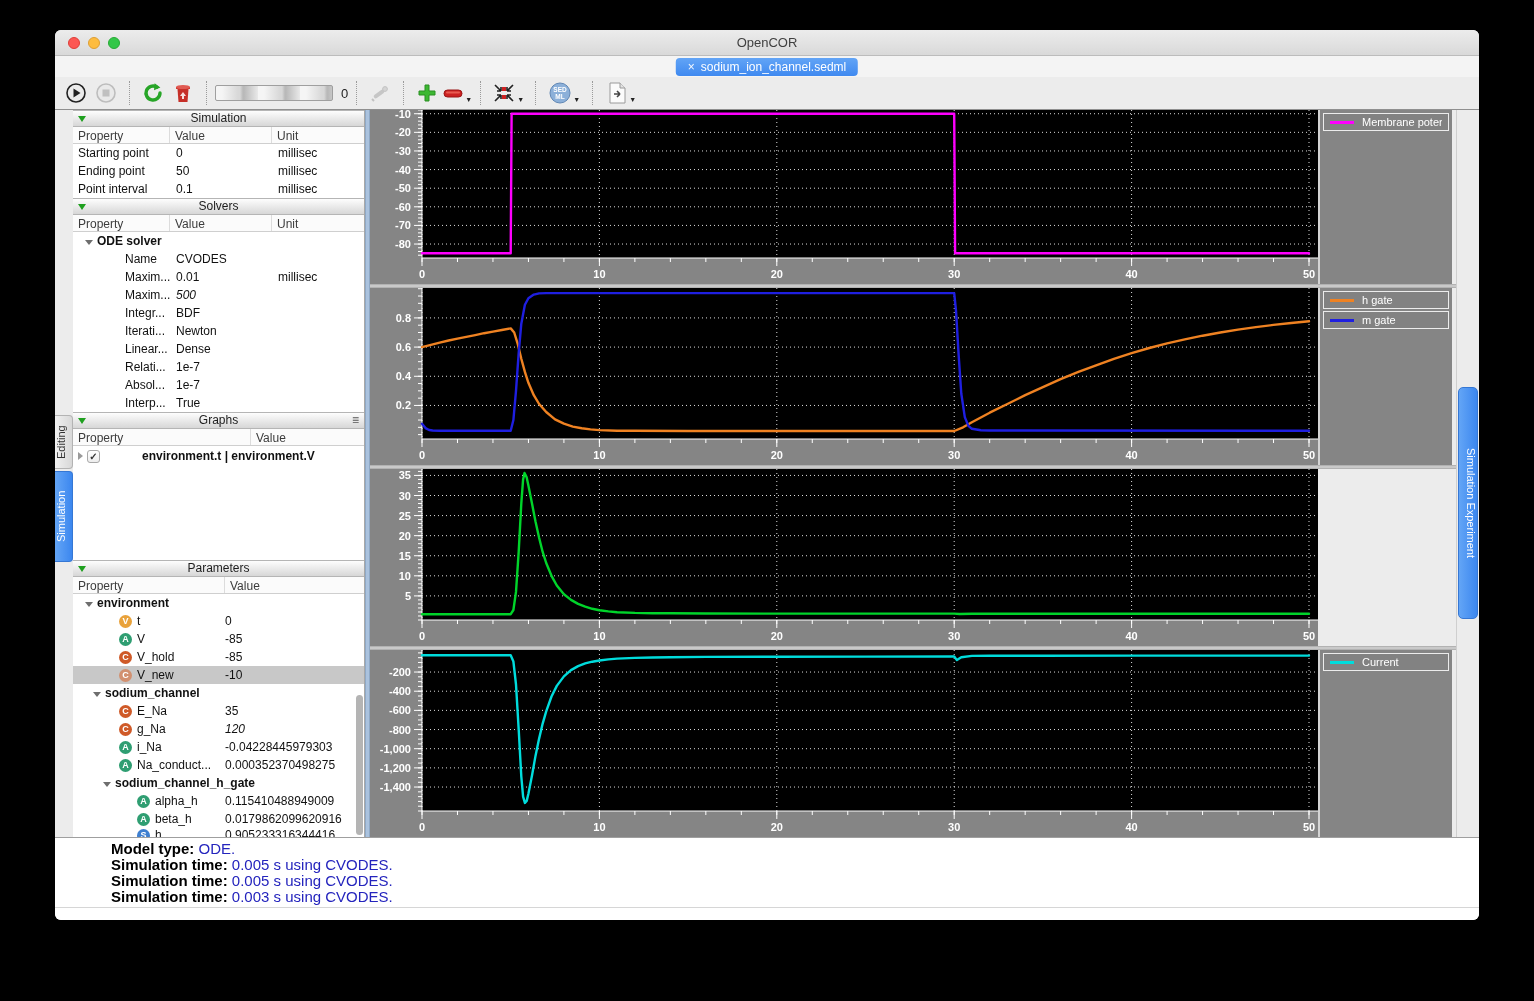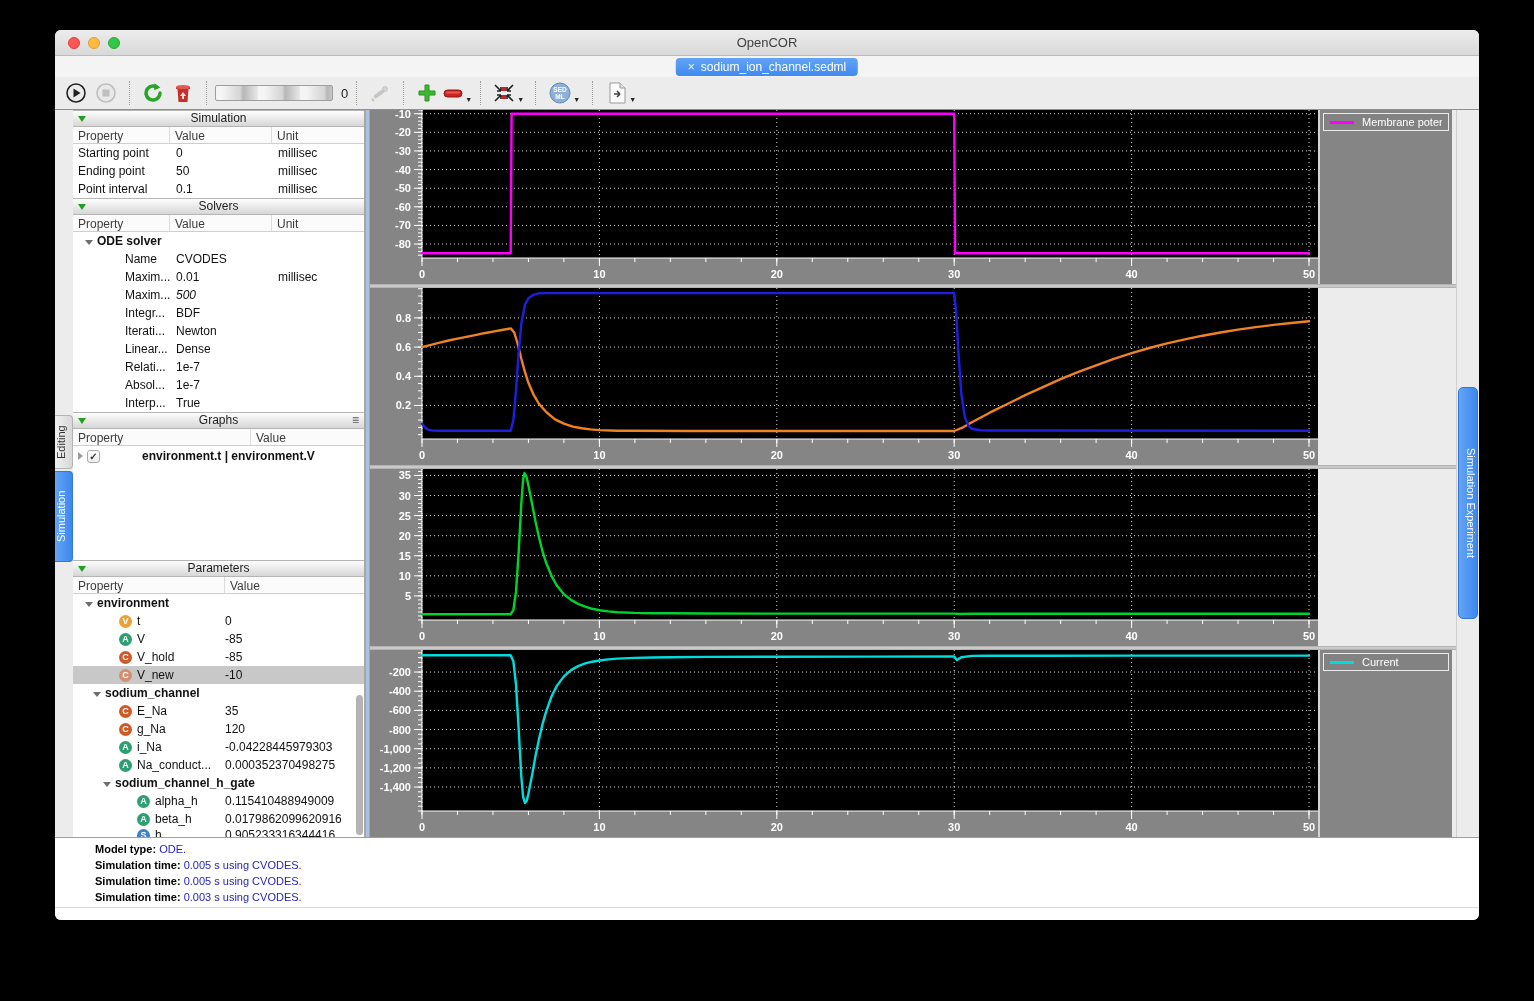--- a/index.html
+++ b/index.html
@@ -61,21 +61,21 @@
   .h-split { height:4px; background:#c9c9c9; border-top:1px solid #b2b2b2; border-bottom:1px solid #b2b2b2; }
   .legend-cell { width:134px; background:#858585; border-left:2px solid #d4d4d4; padding-top:3px; }
   .legend-item { margin:0 3px 2px 3px; border:1px solid #ececec; background:#828282; height:18px; display:flex; align-items:center; padding:0 6px; gap:8px; }
   .legend-line { width:24px; height:3px; flex:none; }
   .legend-label { color:#fff; font-size:11px; white-space:nowrap; overflow:hidden; }
   .right-strip { width:23px; background:#ececec; position:relative; border-left:1px solid #cfcfcf; }
   .rtab { position:absolute; left:1px; top:277px; width:20px; height:232px; border-radius:5px; background:linear-gradient(90deg,#63a5f6,#3c87ef); border:1px solid #3577d4; color:#fff; font-size:11px; writing-mode:vertical-rl; text-align:center; }
 
   
   .statusbar { height:70px; background:#fff; border-top:1px solid #9f9f9f; padding:3px 0 0 40px; }
-  .status-line { font-size:11px; line-height:16px; color:#000; }
+  .status-line { font-size:15px; line-height:16px; color:#000;margin-left:16px; }
   .status-line b { font-weight:bold; }
   .status-line .val { color:#2424bd; }
   .footer { height:13px; background:#fff; border-top:1px solid #d6d6d6; }
 
   svg text { font-family:"Liberation Sans", sans-serif; }
 </style>
 </head>
 <body>
 
 <div class="screen">
@@ -332,21 +332,21 @@
               <span class="c1" style="padding-left:20px"><span class="tri-exp"></span><b>sodium_channel</b></span>
             </div>
             <div class="prow">
               <span class="c1" style="width:152px; padding-left:46px; display:flex; align-items:center; overflow:hidden;">
         <span class="picon" style="background:#cf5a28">C</span>E_Na</span>
       <span style="flex:1; overflow:hidden; white-space:nowrap;">35</span>
             </div>
             <div class="prow">
               <span class="c1" style="width:152px; padding-left:46px; display:flex; align-items:center; overflow:hidden;">
         <span class="picon" style="background:#cf5a28">C</span>g_Na</span>
-      <span style="flex:1; overflow:hidden; white-space:nowrap;">120</span>
+      <span style="flex:1; overflow:hidden; white-space:nowrap;font-style:italic;">120</span>
             </div>
             <div class="prow">
               <span class="c1" style="width:152px; padding-left:46px; display:flex; align-items:center; overflow:hidden;">
         <span class="picon" style="background:#2f9e72">A</span>i_Na</span>
       <span style="flex:1; overflow:hidden; white-space:nowrap;">-0.04228445979303</span>
             </div>
             <div class="prow">
               <span class="c1" style="width:152px; padding-left:46px; display:flex; align-items:center; overflow:hidden;">
         <span class="picon" style="background:#2f9e72">A</span>Na_conduct...</span>
       <span style="flex:1; overflow:hidden; white-space:nowrap;">0.000352370498275</span>
@@ -580,20 +580,30 @@
               <text x="41" y="121.44444444444444" text-anchor="end" font-size="11" font-weight="bold" fill="#fff">0.2</text>
               <line x1="44" y1="88.26570048309178" x2="52" y2="88.26570048309178" stroke="#fff"></line>
               <text x="41" y="92.26570048309178" text-anchor="end" font-size="11" font-weight="bold" fill="#fff">0.4</text>
               <line x1="44" y1="59.086956521739125" x2="52" y2="59.086956521739125" stroke="#fff"></line>
               <text x="41" y="63.086956521739125" text-anchor="end" font-size="11" font-weight="bold" fill="#fff">0.6</text>
               <line x1="44" y1="29.908212560386456" x2="52" y2="29.908212560386456" stroke="#fff"></line>
               <text x="41" y="33.90821256038646" text-anchor="end" font-size="11" font-weight="bold" fill="#fff">0.8</text>
               <polyline points="52.0,59.1 60.9,56.9 69.7,54.7 78.6,52.5 87.5,50.6 96.3,48.9 105.2,47.1 114.1,45.2 123.0,43.6 131.8,42.0 140.7,40.4 144.2,44.5 147.8,56.2 151.3,70.8 154.9,83.9 158.4,94.8 163.8,107.2 169.1,116.0 176.2,124.0 185.0,131.3 193.9,135.7 202.8,138.6 211.7,140.3 220.5,141.4 229.4,142.1 247.1,142.7 264.9,142.8 318.1,143.0 406.8,143.0 495.5,143.0 584.2,143.0 593.1,139.3 601.9,134.2 619.7,124.7 637.4,116.0 655.2,107.2 672.9,99.2 690.6,91.2 708.4,83.9 726.1,77.3 743.9,70.8 761.6,65.2 779.3,60.0 797.1,55.4 814.8,51.4 832.6,47.7 850.3,44.5 868.0,41.6 885.8,39.1 903.5,36.9 921.3,35.0 939.0,33.3" fill="none" stroke="#ef8222" stroke-width="2.4" stroke-linejoin="round" stroke-linecap="round"></polyline>
               <polyline points="52.0,135.7 55.5,140.1 59.1,142.0 62.6,142.5 69.7,142.7 140.7,142.7 143.4,132.0 146.0,102.9 148.7,64.9 151.3,35.7 154.9,16.8 158.4,10.2 163.8,6.6 169.1,5.4 176.2,5.1 584.2,5.1 586.0,22.6 588.6,66.4 591.3,105.8 594.8,129.1 598.4,137.9 601.9,140.8 610.8,142.2 619.7,142.5 939.0,142.7" fill="none" stroke="#1f1fe0" stroke-width="2.4" stroke-linejoin="round" stroke-linecap="round"></polyline>
             </svg>
+            <div class="legend-cell">
+              <div class="legend-item">
+                <span class="legend-line" style="background:#ef8222"></span>
+                    <span class="legend-label">h gate</span>
+              </div>
+              <div class="legend-item">
+                <span class="legend-line" style="background:#1f1fe0"></span>
+                    <span class="legend-label">m gate</span>
+              </div>
+            </div>
           </div>
           <div class="h-split"></div>
           <div class="plot-row">
             <svg width="948" height="177">
               <rect x="0" y="0" width="948" height="177" fill="#858585"></rect>
               <rect x="52" y="0" width="896" height="151" fill="#000"></rect>
               <line x1="52" y1="0" x2="52" y2="151" stroke="#dcdcdc" stroke-width="1" stroke-dasharray="1 3"></line>
               <line x1="229.4" y1="0" x2="229.4" y2="151" stroke="#dcdcdc" stroke-width="1" stroke-dasharray="1 3"></line>
               <line x1="406.8" y1="0" x2="406.8" y2="151" stroke="#dcdcdc" stroke-width="1" stroke-dasharray="1 3"></line>
               <line x1="584.1999999999999" y1="0" x2="584.1999999999999" y2="151" stroke="#dcdcdc" stroke-width="1" stroke-dasharray="1 3"></line>

